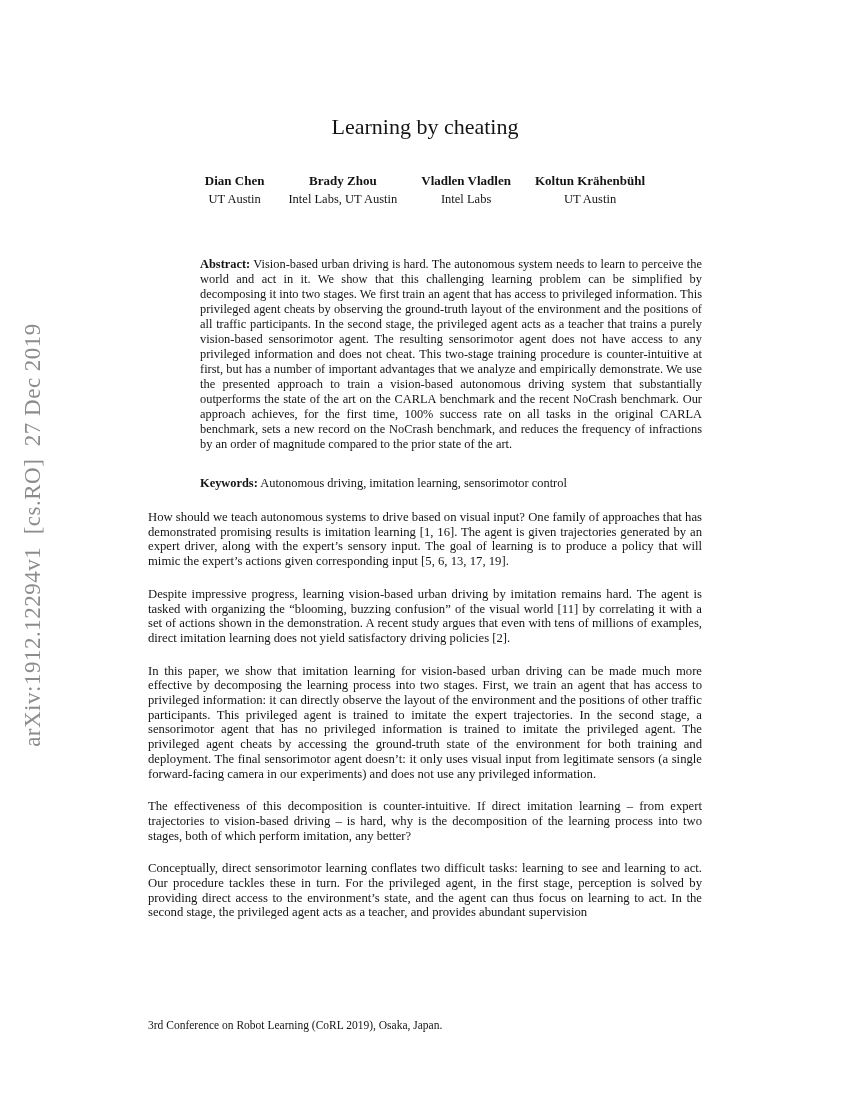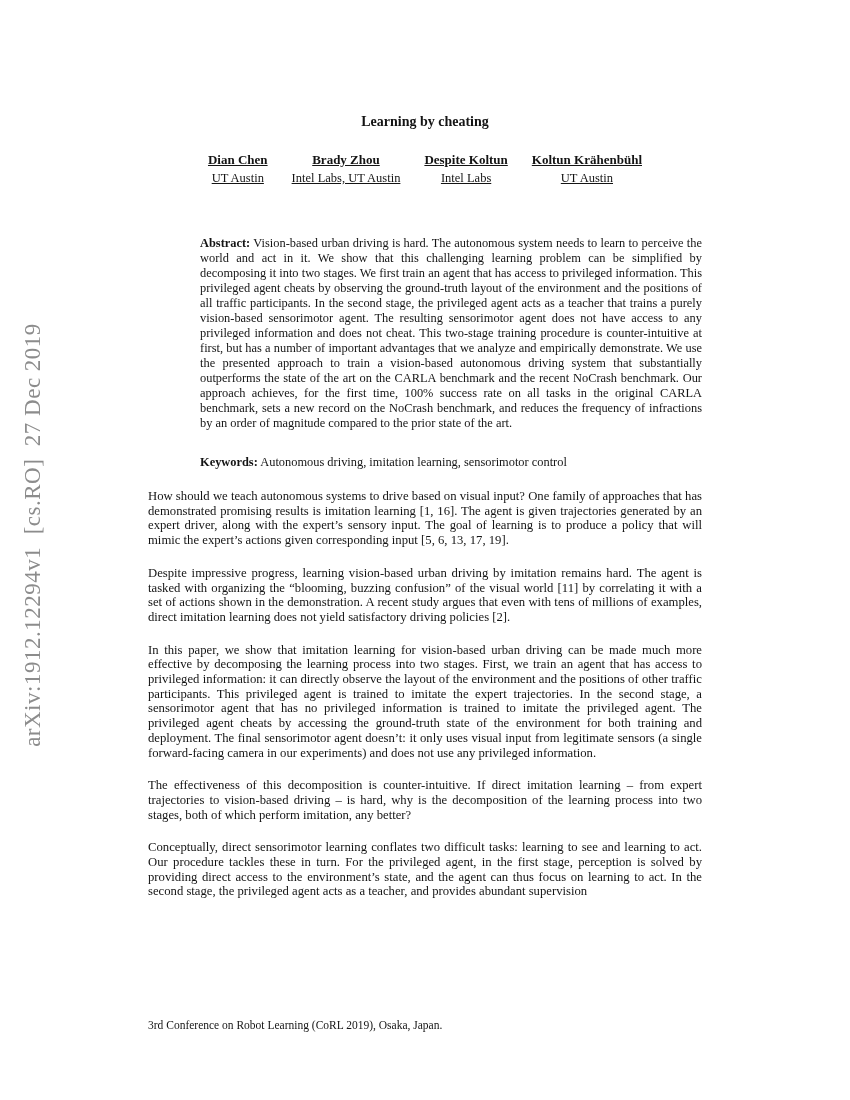--- a/index.html
+++ b/index.html
@@ -20,31 +20,30 @@
     position: absolute;
     left: 33px; top: 535px;
     transform: translate(-50%, -50%) rotate(-90deg);
     color: #8c8c8c;
     font-size: 23px;
     letter-spacing: 0.5px;
     white-space: pre;
   }
   .title {
     text-align: center;
-    font-size: 14px;
-    font-weight: bold;
+    font-size: 22px;
+    font-weight: normal;
     padding-top: 114px;
   }
   .authors {
     display: flex;
     justify-content: center;
     gap: 24px;
-    margin-top: 22px;
+    margin-top: 33px;
     text-align: center;
-    text-decoration: underline;
   }
   .author-name { font-weight: bold; font-size: 13px; }
   .author-affil { font-size: 12.5px; margin-top: 3px; text-align: center; }
   .abstract {
     margin: 50px 148px 11px 200px;
     font-size: 12.4px;
     line-height: 15px;
     text-align: justify;
   }
   .keywords {
@@ -84,21 +83,21 @@
   <div class="authors">
     <div class="author">
       <div class="author-name">Dian Chen</div>
       <div class="author-affil">UT Austin</div>
     </div>
     <div class="author">
       <div class="author-name">Brady Zhou</div>
       <div class="author-affil">Intel Labs, UT Austin</div>
     </div>
     <div class="author">
-      <div class="author-name">Despite Koltun</div>
+      <div class="author-name">Vladlen Vladlen</div>
       <div class="author-affil">Intel Labs</div>
     </div>
     <div class="author">
       <div class="author-name">Koltun Krähenbühl</div>
       <div class="author-affil">UT Austin</div>
     </div>
   </div>
 
   <div class="abstract">
     <span class="bold">Abstract:</span>

